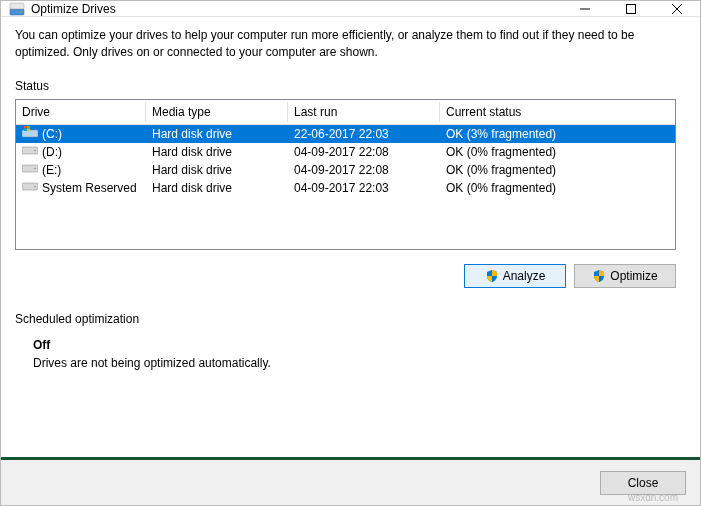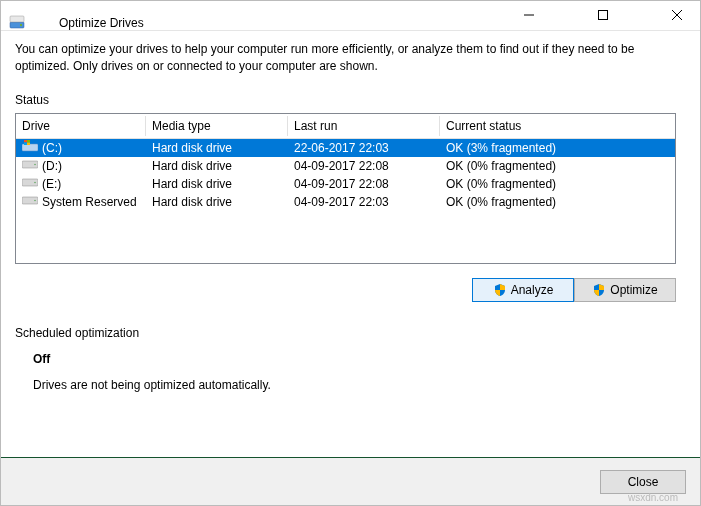--- a/index.html
+++ b/index.html
@@ -1,46 +1,46 @@
 <!DOCTYPE html>
 <html><head>
   <meta charset="utf-8">
   <style>
     * { box-sizing: border-box; margin: 0; padding: 0; font-family: "Segoe UI", Tahoma, sans-serif; font-size: 12px; }
     body { background: #fff; width: 701px; height: 506px; border: 1px solid #bbb; position: relative; }
-    .titlebar { height: 30px; display: flex; align-items: flex-end; border-bottom: 1px solid #e5e5e5; gap: 28px; }
+    .titlebar { height: 16px; display: flex; align-items: center; border-bottom: 1px solid #e5e5e5; }
     .titlebar .icon { width: 16px; height: 16px; margin: 0 6px 0 8px; display: flex; align-items: center; justify-content: center; }
     .titlebar .title { flex: 1; color: #000; }
     .win-btn { width: 46px; height: 30px; display: flex; align-items: center; justify-content: center; color: #000; }
     .content { padding: 10px 24px 0 14px; }
     .intro { color: #000; line-height: 1.4; margin-bottom: 18px; }
     .section-label { color: #000; margin-bottom: 6px; }
     .list-box { border: 1px solid #828790; height: 151px; overflow: hidden; }
     .list-header { display: flex; background: #fff; border-bottom: 1px solid #e1e1e1; }
     .list-header .col { padding: 5px 6px; text-align: left; font-weight: normal; position: relative; }
     .list-header .col::after { content: ""; position: absolute; right: 0; top: 2px; bottom: 2px; width: 1px; background: #e1e1e1; }
     .list-header .col:last-child::after { display: none; }
     .col-drive { width: 130px; }
     .col-media { width: 142px; }
     .col-last { width: 152px; }
     .col-status { flex: 1; }
     .row { display: flex; align-items: center; height: 18px; color: #000; }
     .row.selected { background: #0078d7; color: #fff; }
     .row .cell { padding: 0 6px; white-space: nowrap; overflow: hidden; }
     .row .cell.drive-cell { display: flex; align-items: center; gap: 4px; }
     .drive-icon { width: 16px; height: 12px; display: inline-block; }
-    .btn-row { display: flex; justify-content: flex-end; margin-top: 14px; }
+    .btn-row { display: flex; justify-content: flex-end; gap: 8px; margin-top: 14px; }
     .btn { min-width: 102px; height: 24px; border: 1px solid #adadad; background: #e1e1e1; display: flex; align-items: center; justify-content: center; gap: 4px; padding: 0 12px; cursor: default; }
     .btn.focus { border: 1px solid #0078d7; background: #e5f1fb; }
     .shield { width: 14px; height: 14px; }
     .sched-section { margin-top: 24px; }
     .sched-body { display: flex; justify-content: space-between; align-items: flex-start; padding: 6px 0 0 18px; }
-    .sched-text .off { font-weight: bold; margin-bottom: 12px; }
+    .sched-text .off { font-weight: bold; margin-bottom: 4px; }
     .sched-text .desc { color: #000; }
-    .bottom-bar { position: absolute; bottom: 0; left: 0; right: 0; height: 48px; background: #f0f0f0; border-top: 1px solid #14532d; display: flex; justify-content: flex-end; align-items: center; padding: 0 14px; }
+    .bottom-bar { position: absolute; bottom: 0; left: 0; right: 0; height: 48px; background: #f0f0f0; border-top: 3px solid #14532d; display: flex; justify-content: flex-end; align-items: center; padding: 0 14px; }
     .watermark { position: absolute; bottom: 2px; right: 22px; font-size: 10px; color: #bbb; }
   </style>
 </head>
 <body>
 
 <div class="titlebar">
   <span class="icon">
     <svg viewBox="0 0 16 16" width="16" height="16">
         <rect x="1" y="8" width="14" height="6" rx="1" fill="#4a90d9" stroke="#2c5aa0" stroke-width="0.5"></rect>
         <rect x="1" y="2" width="14" height="6" rx="1" fill="#e8e8e8" stroke="#999" stroke-width="0.5"></rect>

